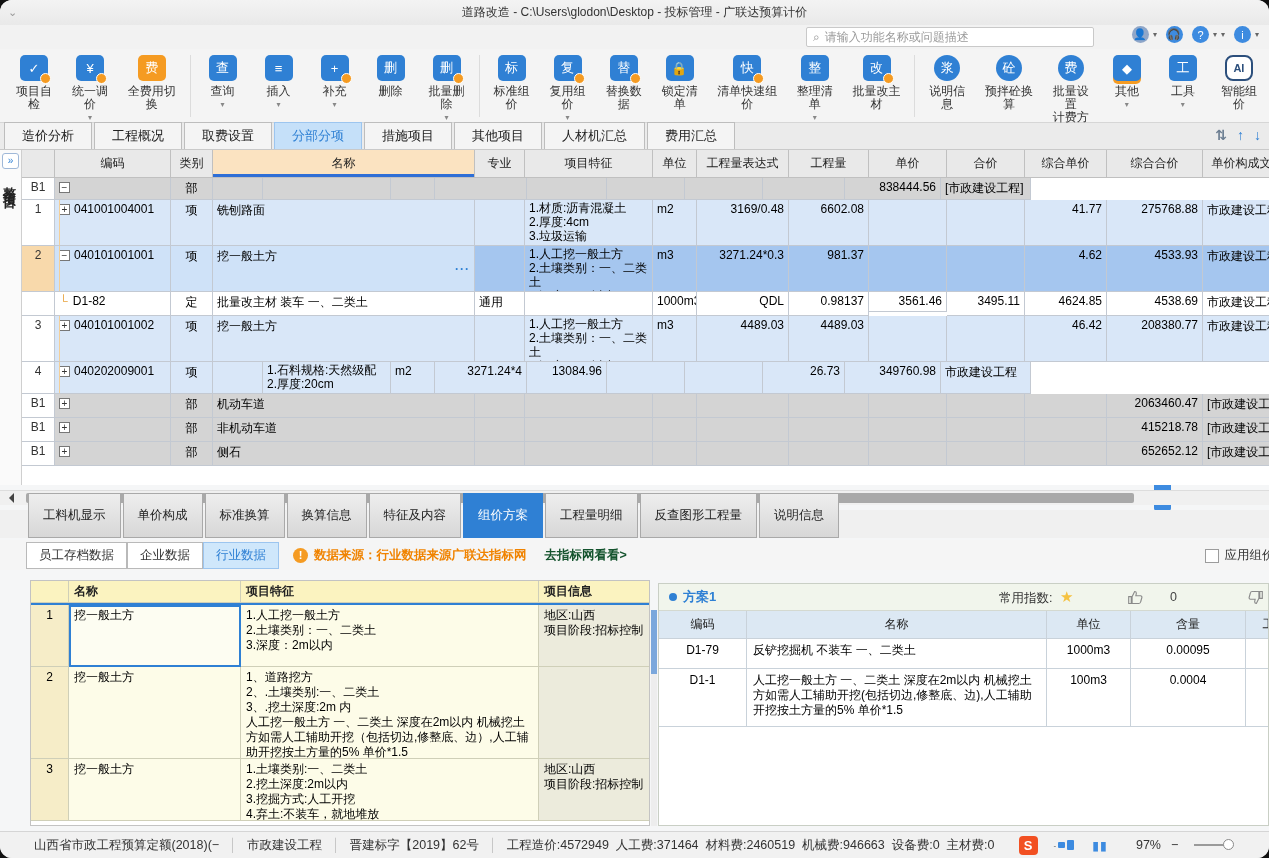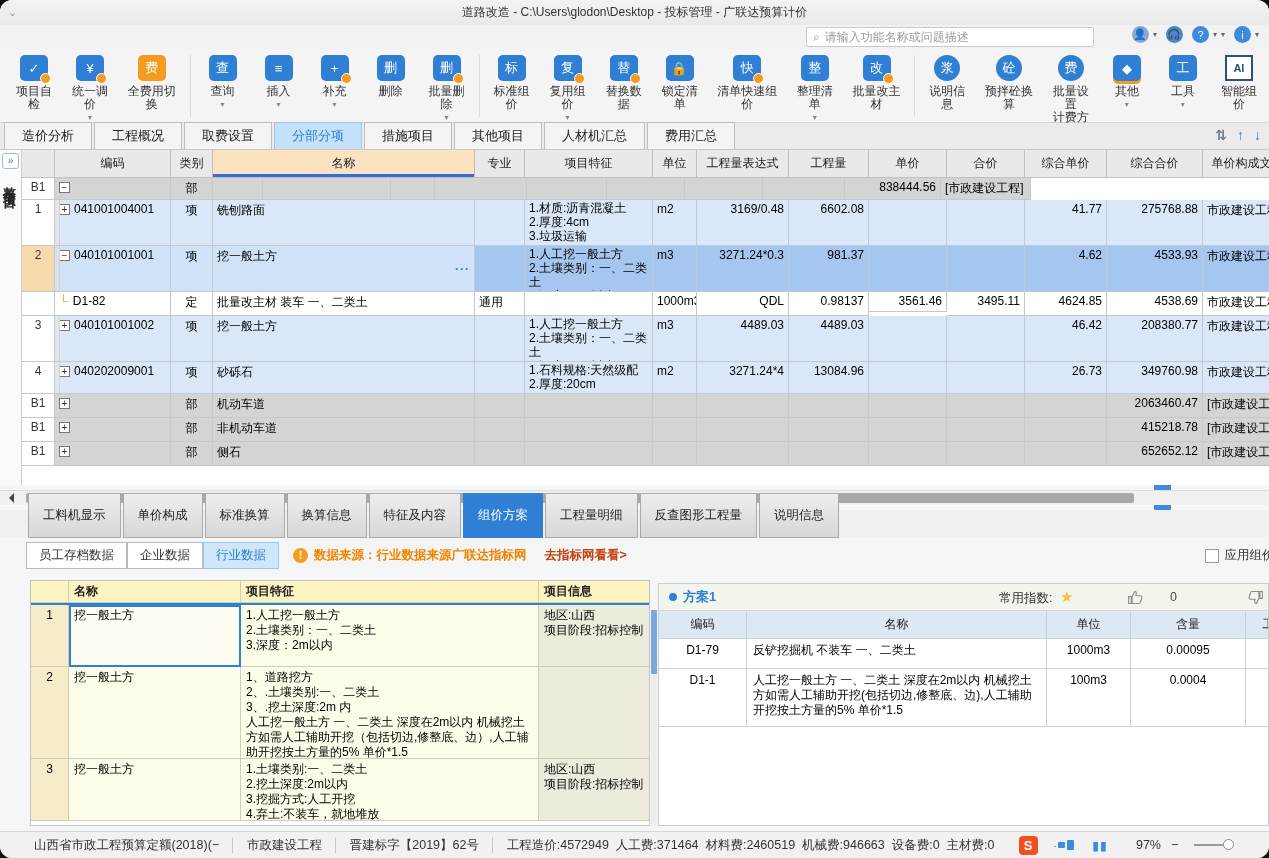--- a/index.html
+++ b/index.html
@@ -16,21 +16,21 @@
   .mb-ic{width:17px;height:17px;border-radius:50%;background:#3d8be0;color:#fff;font-size:11px;display:flex;align-items:center;justify-content:center;}
   .mb-ic.avatar{background:#8fa6c8;}
   .mb-ic.grid{border-radius:3px;background:#3d8be0;}
   .mb-caret{color:#666;font-size:8px;margin-left:-5px;}
   
   .toolbar{position:absolute;left:0;top:49px;right:0;height:74px;background:#f4f4f4;border-bottom:1px solid #d6d6d6;display:flex;align-items:flex-start;padding:6px 2px 0 6px;}
   .tb-item{display:flex;flex-direction:column;align-items:center;min-width:56px;padding:0 5px;cursor:default;}
   .tbi{width:28px;height:26px;border-radius:5px;background:#2f80d4;color:#fff;font-size:13px;display:flex;align-items:center;justify-content:center;position:relative;}
   .tbi.circle{width:26px;height:26px;border-radius:50%;}
   .tbi.orange{background:#f59b22;}
-  .tbi.ai{background:#fff;border:2px solid #2c4f7c;color:#2c4f7c;font-weight:bold;font-size:11px;border-radius:0;}
+  .tbi.ai{background:#fff;border:2px solid #2c4f7c;color:#2c4f7c;font-weight:bold;font-size:11px;border-radius:8px;}
   .tbi .badge{position:absolute;right:-3px;bottom:-3px;width:11px;height:11px;border-radius:50%;background:#f59b22;border:1px solid #fff;}
   .tbi.uline{box-shadow:0 3px 0 #f59b22;}
   .tb-label{font-size:12px;color:#333;margin-top:4px;text-align:center;white-space:pre-line;line-height:13px;}
   .tb-caret{font-size:8px;color:#888;margin-top:2px;height:8px;}
   .tb-div{width:1px;background:#dcdcdc;height:62px;margin:0 4px;}
   
   .tabrow{position:absolute;left:0;top:123px;right:0;height:27px;background:#ebebeb;display:flex;align-items:flex-end;padding-left:4px;border-bottom:1px solid #c9c9c9;}
   .mtab{font-size:13px;color:#222;background:#f4f4f4;border:1px solid #bdbdbd;border-bottom:none;padding:4px 17px;margin-right:2px;}
   .mtab.active{background:#c5e0f9;color:#2f80d4;border-color:#9cc5ef;}
   .tab-icons{position:absolute;right:8px;top:4px;display:flex;gap:10px;align-items:center;}
@@ -69,21 +69,21 @@
   
   .btabs{position:absolute;left:0;top:510px;right:0;height:28px;display:flex;align-items:flex-end;padding-left:28px;background:#f0f0f0;gap:2px;}
   .btab{font-size:12.5px;color:#222;background:linear-gradient(#eee,#d7d7d7);border:1px solid #a9a9a9;padding:13px 14px;margin-top:32px;}
   .btab.active{background:#2f80d4;color:#fff;border-color:#2f80d4;}
   .subtabs{position:absolute;left:0;top:540px;right:0;height:30px;background:#f5f5f5;display:flex;align-items:center;padding-left:26px;}
   .stab{font-size:12.5px;color:#333;background:#fff;border:1px solid #b9b9b9;padding:4px 12px;}
   .stab.active{background:#cfe7fb;color:#2f80d4;border-color:#9cc5ef;}
   .notice{display:flex;align-items:center;margin-left:14px;gap:6px;}
   .bang{width:15px;height:15px;border-radius:50%;background:#f59b22;color:#fff;font-size:11px;font-weight:bold;display:flex;align-items:center;justify-content:center;}
   .notice-txt{color:#f08300;font-size:12.5px;font-weight:bold;}
-  .golink{color:#c2410c;font-size:12.5px;font-weight:bold;margin-left:18px;}
+  .golink{color:#14532d;font-size:12.5px;font-weight:bold;margin-left:18px;}
   .applybox{position:absolute;right:-18px;top:7px;display:flex;align-items:center;gap:6px;font-size:12.5px;color:#333;}
   .cbx{width:14px;height:14px;border:1px solid #9c9c9c;background:#fff;}
   
   .ltable{position:absolute;left:30px;top:580px;width:620px;height:246px;background:#fff;border:1px solid #c3c3c3;font-size:12px;overflow:hidden;}
   .lrow{display:flex;}
   .lcell{border-right:1px solid #cfcfb8;border-bottom:1px solid #cfcfb8;padding:3px 5px;overflow:hidden;white-space:pre-line;line-height:15px;}
   .lhead .lcell{background:#fbf3c0;font-weight:bold;color:#222;white-space:nowrap;}
   .lbody .lcell{background:#fdfce8;}
   .lbody .lcell.info{background:#ecebdc;}
   .lbody .lcell.lnum{background:#f6edc8;text-align:center;}
@@ -378,21 +378,20 @@
         <div class="gcell num" style="width: 78px; flex: 0 0 78px; height: 46px;"></div>
         <div class="gcell num" style="width: 78px; flex: 0 0 78px; height: 46px;"></div>
         <div class="gcell num" style="width: 82px; flex: 0 0 82px; height: 46px;">46.42</div>
         <div class="gcell num" style="width: 96px; flex: 0 0 96px; height: 46px;">208380.77</div>
         <div class="gcell" style="width: 90px; flex: 0 0 90px; height: 46px;">市政建设工程</div>
       </div>
       <div class="grow r-item" style="height: 32px;">
         <div class="gcell numcell" style="width: 33px; flex: 0 0 33px; height: 32px;">4</div>
         <div class="gcell" style="width: 116px; flex: 0 0 116px; height: 32px;"><i class="treeline"></i><span class="expbox">+</span><span>040202009001</span></div>
         <div class="gcell ctr" style="width: 42px; flex: 0 0 42px; height: 32px;">项</div>
-        <div class="gcell" style="width: 262px; flex: 0 0 262px; height: 32px;">砂砾石</div>
         <div class="gcell" style="width: 50px; flex: 0 0 50px; height: 32px;"></div>
         <div class="gcell feat" style="width: 128px; flex: 0 0 128px; height: 32px;">1.石料规格:天然级配
 2.厚度:20cm</div>
         <div class="gcell" style="width: 44px; flex: 0 0 44px; height: 32px;">m2</div>
         <div class="gcell num" style="width: 92px; flex: 0 0 92px; height: 32px;">3271.24*4</div>
         <div class="gcell num" style="width: 80px; flex: 0 0 80px; height: 32px;">13084.96</div>
         <div class="gcell num" style="width: 78px; flex: 0 0 78px; height: 32px;"></div>
         <div class="gcell num" style="width: 78px; flex: 0 0 78px; height: 32px;"></div>
         <div class="gcell num" style="width: 82px; flex: 0 0 82px; height: 32px;">26.73</div>
         <div class="gcell num" style="width: 96px; flex: 0 0 96px; height: 32px;">349760.98</div>

